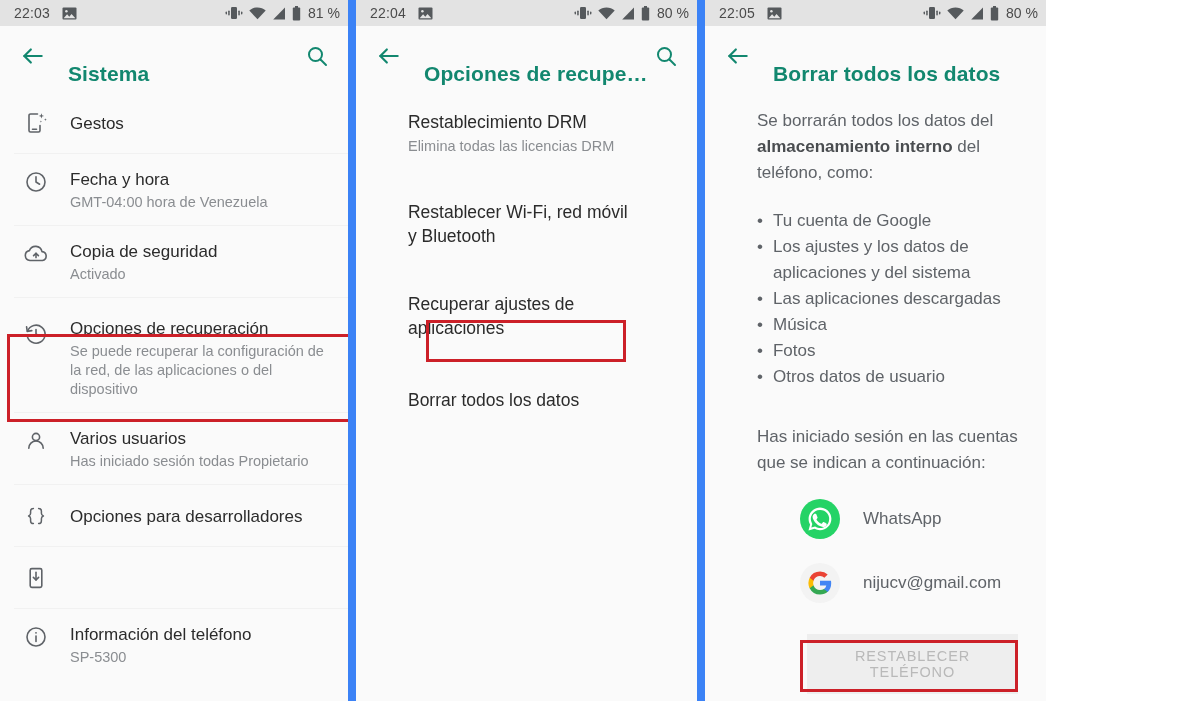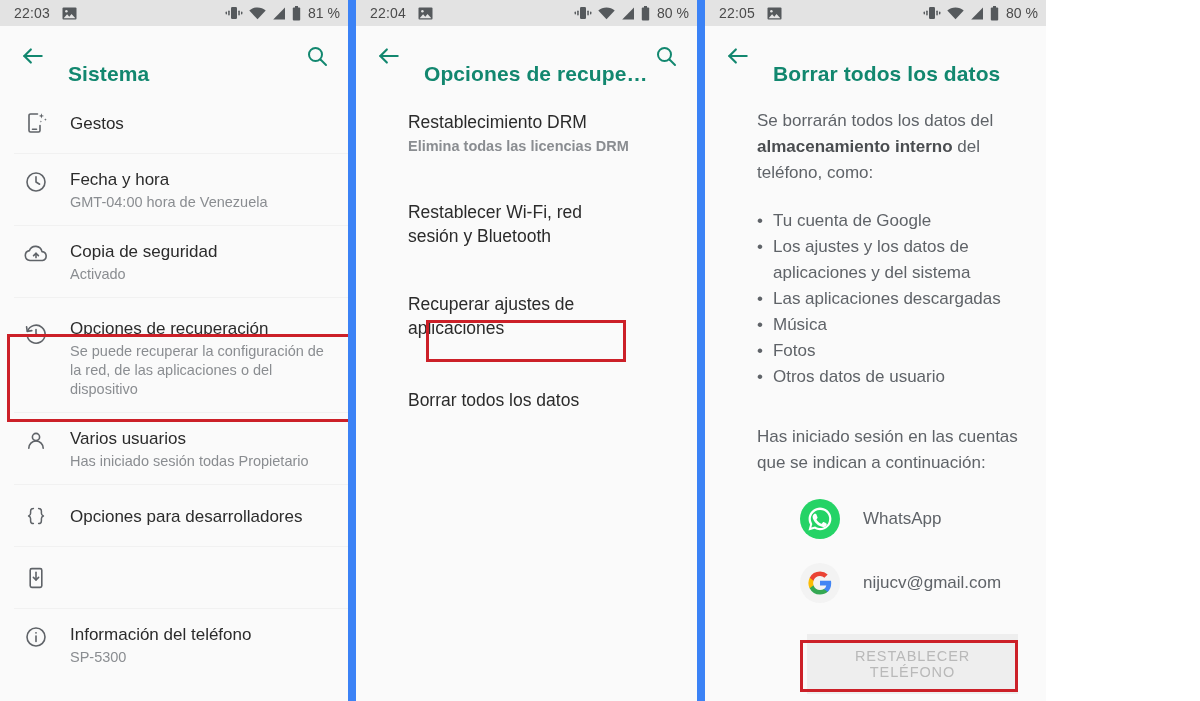--- a/index.html
+++ b/index.html
@@ -132,21 +132,20 @@
   .plain-title {
     font-size: 17.5px;
     color: #2b2b2b;
     line-height: 24px;
   }
   .plain-sub {
     font-size: 14.5px;
     color: #8a8d91;
     line-height: 20px;
     margin-top: 2px;
-    font-weight: bold;
   }
 
   
   .wipe-body {
     padding: 22px 28px 0 52px;
   }
   .wipe-intro {
     font-size: 17px;
     line-height: 26px;
     color: #5f6368;
@@ -432,21 +431,21 @@
           </svg>
       </span>
     </div>
 
     <div class="plainlist">
       <div class="plain-row" style="padding-top:14px;padding-bottom:22px">
         <div class="plain-title">Restablecimiento DRM</div>
         <div class="plain-sub">Elimina todas las licencias DRM</div>
       </div>
       <div class="plain-row" style="padding-top:22px;padding-bottom:22px;padding-right:62px">
-        <div class="plain-title">Restablecer Wi-Fi, red sesión y Bluetooth</div>
+        <div class="plain-title">Restablecer Wi-Fi, red móvil y Bluetooth</div>
       </div>
       <div class="plain-row" style="padding-top:22px;padding-bottom:22px">
         <div class="plain-title">Recuperar ajustes de aplicaciones</div>
       </div>
       <div class="plain-row" style="padding-top:26px;padding-bottom:22px">
         <div class="plain-title">Borrar todos los datos</div>
       </div>
     </div>
 
     <div class="redbox" style="left:70px; top:320px; width:200px; height:42px;"></div>

